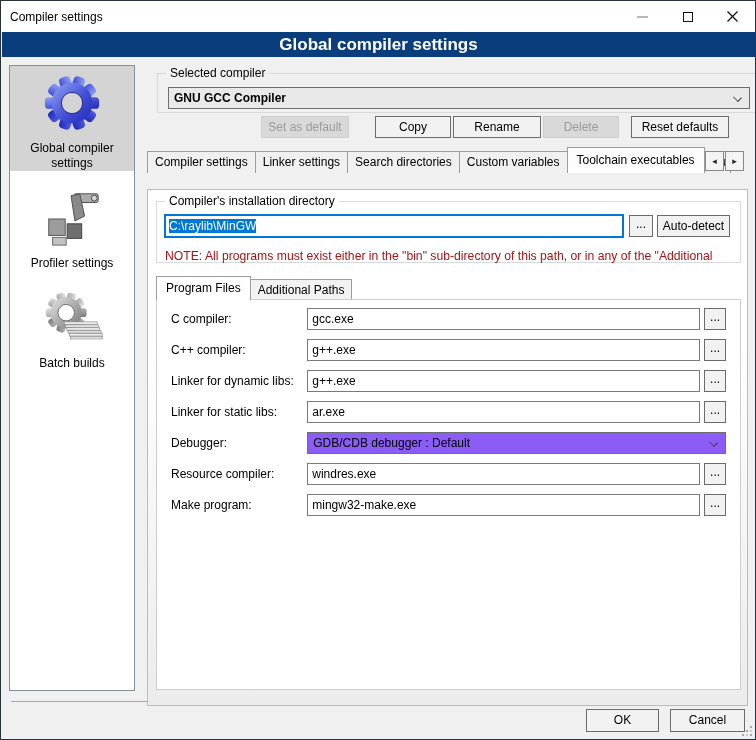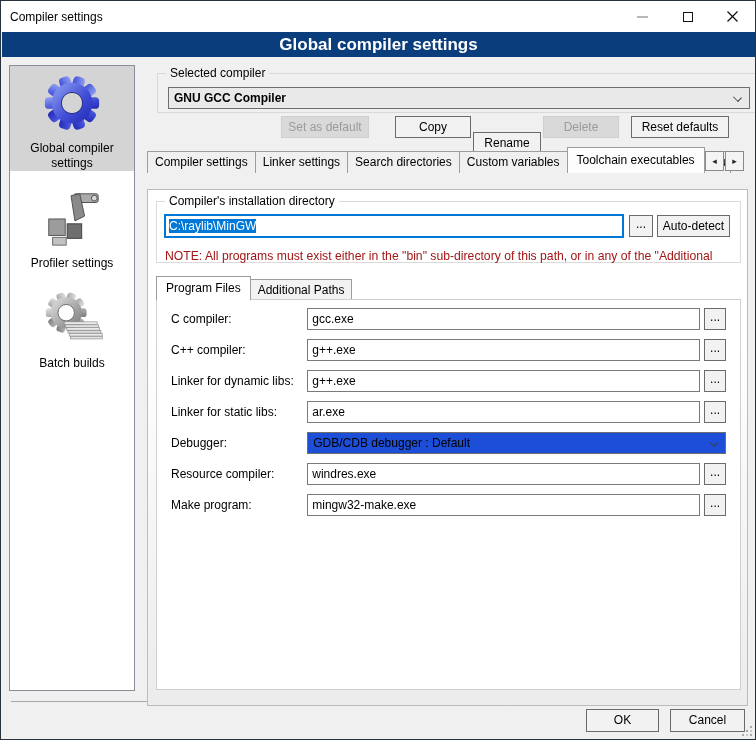--- a/index.html
+++ b/index.html
@@ -77,21 +77,21 @@
   .subtab.active{ height:24px; line-height:23px; background:#ffffff; position:relative; z-index:2; padding:0 9px; }
   .subpage{ position:absolute; left:8px; top:109px; width:585px; height:391px;
             border:1px solid #cfcfcf; background:#ffffff; z-index:1; padding:8px 14px; }
 
   
   .frow{ display:flex; align-items:center; height:22px; margin-bottom:9px; }
   .flabel{ width:137px; font-size:12px; }
   .txt{ width:395px; height:22px; border:1px solid #7a7a7a; background:#fff; font-family:"Liberation Sans",sans-serif;
         font-size:12px; padding-left:4px; }
   .frow .dots-btn{ margin-left:4px; width:22px; }
-  .combo-row{ position:relative; width:421px; height:22px; border:1px solid #6e6e6e; background:#1d4ed8;
+  .combo-row{ position:relative; width:421px; height:22px; border:1px solid #6e6e6e; background:#8b5cf6;
               line-height:20px; padding-left:5px; }
   .combo-row .chev{ position:absolute; right:8px; top:6px; width:7px; height:7px;
                 border-right:1.4px solid #3e3e3e; border-bottom:1.4px solid #3e3e3e;
                 transform:rotate(45deg) scale(1,0.8); }
 
   
   .divider{ position:absolute; left:10px; top:700px; width:736px; border-top:1px solid #a6a6a6; }
   .btn-ok{ position:absolute; left:585px; top:708px; width:73px; height:23px; }
   .btn-cancel{ position:absolute; left:669px; top:708px; width:75px; height:23px; }
   .grip{ position:absolute; right:3px; bottom:3px; width:2px; height:2px; background:transparent;
@@ -193,21 +193,21 @@
       <span>GNU GCC Compiler</span>
       <span class="chev"></span>
     </div>
   </div>
 
   <div class="btnrow">
     <span class="btn disabled" style="width:88px;">Set as default</span>
     <span style="width:26px;"></span>
     <span class="btn" style="width:76px;">Copy</span>
     <span style="width:2px;"></span>
-    <span class="btn" style="width:68px;margin-top:16px;">Rename</span>
+    <span class="btn" style="width:88px;">Rename</span>
     <span style="width:2px;"></span>
     <span class="btn disabled" style="width:76px;">Delete</span>
     <span style="width:12px;"></span>
     <span class="btn" style="width:98px;">Reset defaults</span>
   </div>
 
   <div class="tabrow">
     <span class="tab">Compiler settings</span>
     <span class="tab">Linker settings</span>
     <span class="tab">Search directories</span>

